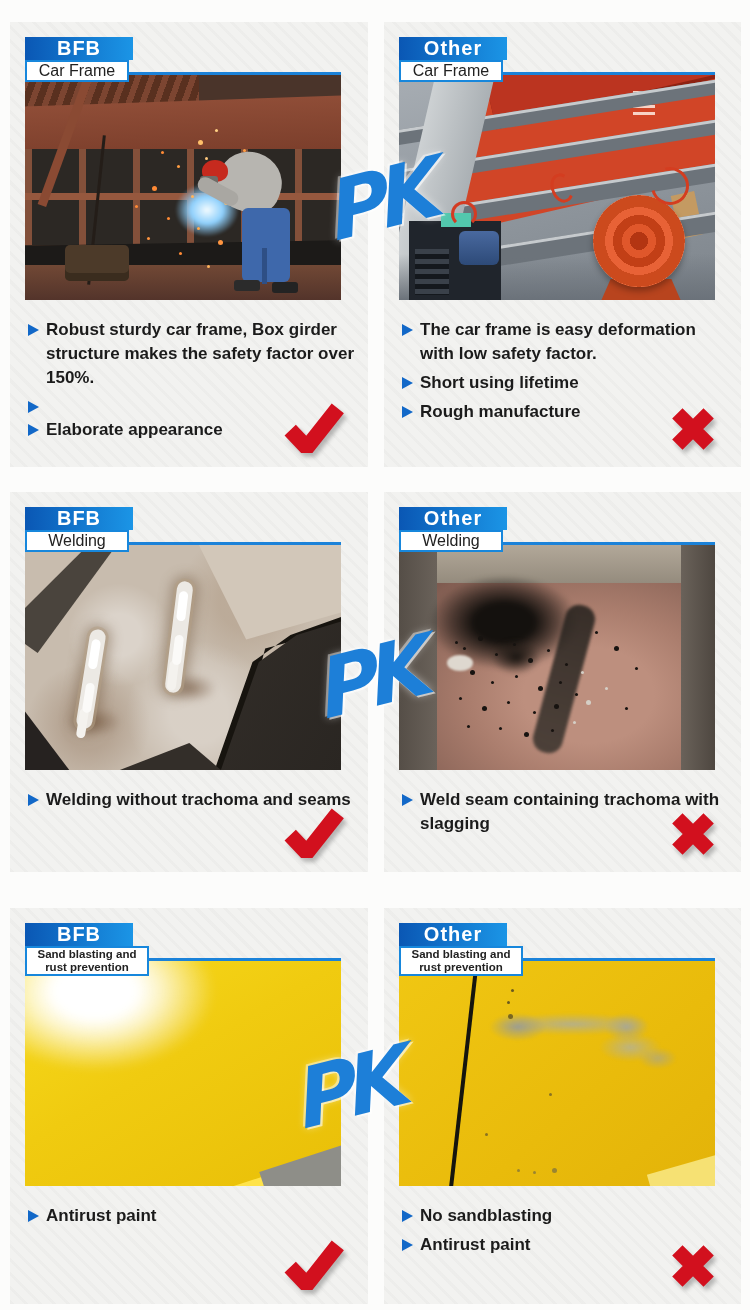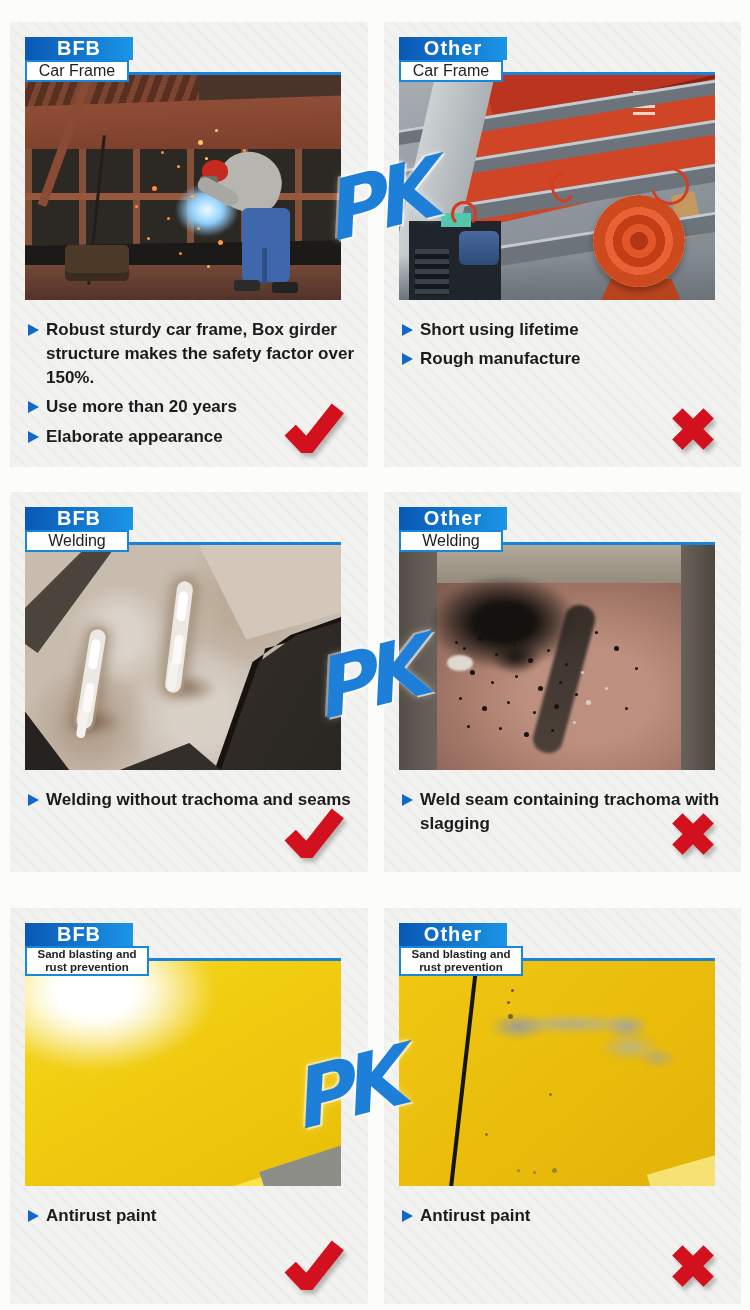--- a/index.html
+++ b/index.html
@@ -212,21 +212,20 @@
         <div class="w-shoe2"></div>
       </div>
     </div>
     <ul class="points">
       <li class="point">
           <span class="arrow"></span>
           <span class="ptext">Robust sturdy car frame, Box girder structure makes the safety factor over 150%.</span>
         </li>
       <li class="point">
           <span class="arrow"></span>
-          <span class="ptext">Use more than 20 years</span>
         </li>
       <li class="point">
           <span class="arrow"></span>
           <span class="ptext">Elaborate appearance</span>
         </li>
     </ul>
     <div class="verdict">
       <svg width="60" height="50" viewBox="0 0 58 48">
           <path d="M6 26 L22 43 L52 5" fill="none" stroke="#d2101e" stroke-width="15"></path>
         </svg>
@@ -256,20 +255,24 @@
       <div class="f-motor">
         <div class="f-grill"></div>
         <div class="f-cyl"></div>
         <div class="f-chip"></div>
         <div class="f-redwire"></div>
       </div>
     </div>
     <ul class="points">
       <li class="point">
           <span class="arrow"></span>
+          <span class="ptext">The car frame is easy deformation with low safety factor.</span>
+        </li>
+      <li class="point">
+          <span class="arrow"></span>
           <span class="ptext">Short using lifetime</span>
         </li>
       <li class="point">
           <span class="arrow"></span>
           <span class="ptext">Rough manufacture</span>
         </li>
     </ul>
     <div class="verdict">
       <svg width="48" height="48" viewBox="0 0 46 46">
           <path d="M8 8 L38 38 M38 8 L8 38" fill="none" stroke="#d2101e" stroke-width="14"></path>
@@ -373,20 +376,24 @@
     <div class="photo ph-yellowB">
       <div class="z-smudge"></div>
       <div class="z-smudge2"></div>
       <div class="z-dots"></div>
       <div class="z-line"></div>
       <div class="z-corner"></div>
     </div>
     <ul class="points">
       <li class="point">
           <span class="arrow"></span>
+          <span class="ptext">No sandblasting</span>
+        </li>
+      <li class="point">
+          <span class="arrow"></span>
           <span class="ptext">Antirust paint</span>
         </li>
     </ul>
     <div class="verdict">
       <svg width="48" height="48" viewBox="0 0 46 46">
           <path d="M8 8 L38 38 M38 8 L8 38" fill="none" stroke="#d2101e" stroke-width="14"></path>
         </svg>
     </div>
   </div>
 

